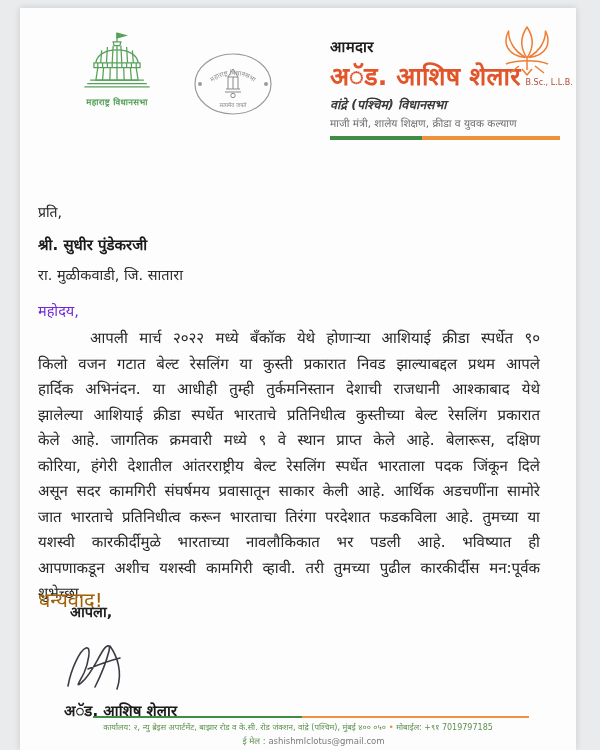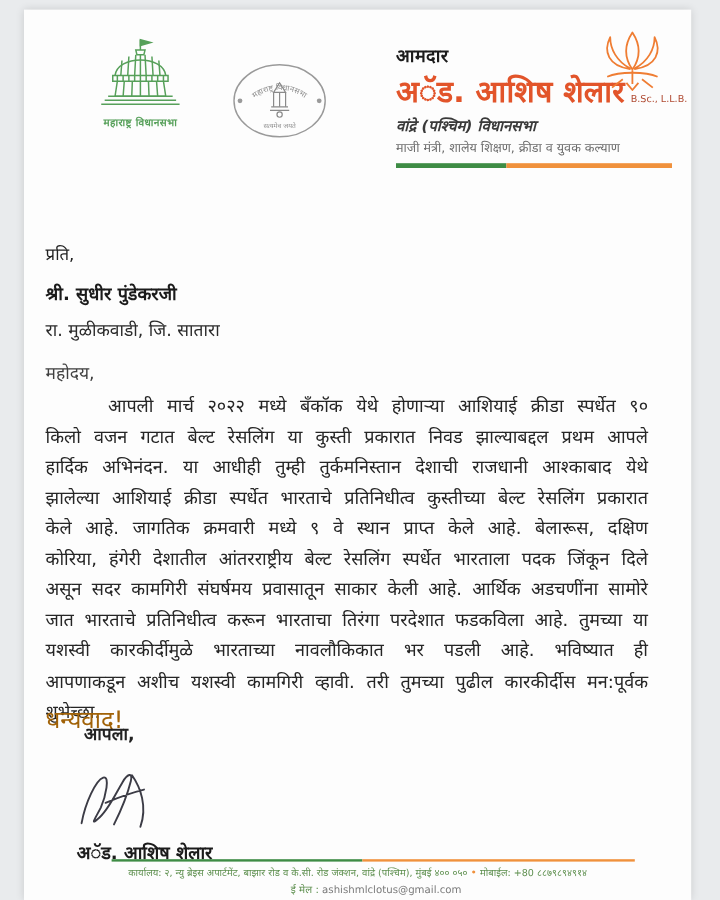--- a/index.html
+++ b/index.html
@@ -32,21 +32,21 @@
   .tricolor{margin-top:6px;width:230px;height:4px;display:flex;}
   .tricolor .g{width:40%;height:100%;background:#3e8c45;}
   .tricolor .o{width:60%;height:100%;background:#f0913c;}
   .lotus{left:478px;top:16px;}
 
   
   .date-line{right:66px;top:142px;font-size:13.5px;font-weight:bold;color:#222;}
   .to-label{left:18px;top:194px;font-size:14px;color:#222;}
   .recipient-name{left:18px;top:226px;font-size:15px;font-weight:bold;color:#1b1b1b;}
   .recipient-address{left:18px;top:256px;font-size:14.5px;color:#2a2a2a;}
-  .salutation{left:18px;top:292px;font-size:14.5px;color:#404040;}
+  .salutation{left:18px;top:292px;font-size:14.5px;color:#6d28d9;}
   .letter-body{
     left:18px;top:318px;width:502px;
     font-size:15px;line-height:25.5px;color:#252525;
     text-align:justify;text-indent:52px;word-spacing:3px;
   }
   .thanks{left:18px;top:578px;font-size:20px;color:#a16207;}
   .closing{left:50px;top:593px;font-size:14.5px;font-weight:bold;color:#222;}
   .signature{left:40px;top:630px;}
   .signatory{left:44px;top:692px;font-size:15px;font-weight:bold;color:#1b1b1b;}
 
@@ -156,21 +156,21 @@
 
     <div class="abs signatory">अॅड. आशिष शेलार</div>
 
     <div class="abs footer-line">
       <div class="g"></div>
         <div class="o"></div>
     </div>
     <div class="abs footer-office">
       <span>कार्यालय: २, न्यु ब्रेइस अपार्टमेंट, बाझार रोड व के.सी. रोड जंक्शन, वांद्रे (पश्चिम), मुंबई ४०० ०५०</span>
       <span class="bullet">•</span>
-      <span>मोबाईल: +80 ८८७९८९४९१४</span>
+      <span>मोबाईल: +९१ 7019797185</span>
     </div>
     <div class="abs footer-email">
       <span class="lbl">ई मेल :</span>
       <span>ashishmlclotus@gmail.com</span>
     </div>
 
   </div>
 </div>
 
 </body></html>

